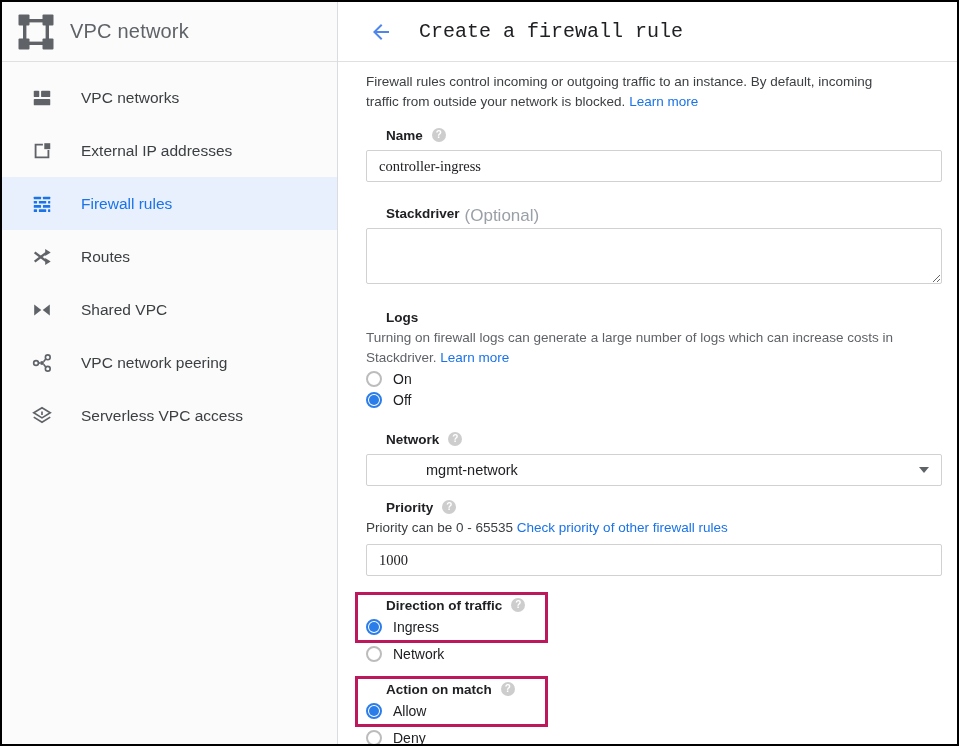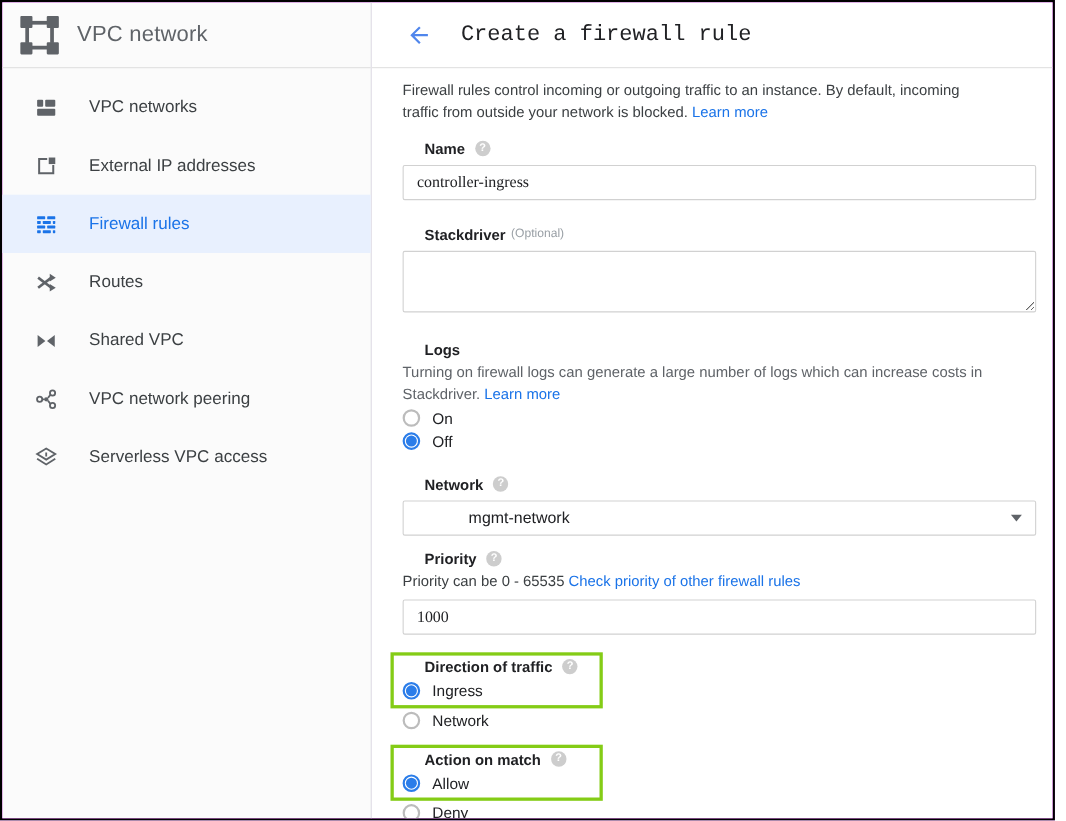--- a/index.html
+++ b/index.html
@@ -27,21 +27,21 @@
   
   .main { flex:1; display:flex; flex-direction:column; overflow:hidden; background:#fff; }
   .main-header { height:60px; min-height:60px; border-bottom:1px solid #e0e0e0; display:flex; align-items:center; }
   .back-btn { width:24px; height:24px; margin-left:31px; cursor:pointer; }
   .main-title { font-size:20px; color:#202124; margin-left:26px;font-family:Liberation Mono, monospace; }
   .main-body { padding:10px 15px 0 28px; flex:1; overflow:hidden; }
   .intro { font-size:13.5px; line-height:20px; color:#3c4043; max-width:532px; }
   a.link { color:#1a73e8; text-decoration:none; cursor:pointer; }
   .label-row { display:flex; height:18px;margin-left:20px; }
   .field-label { font-size:13.5px; font-weight:700; color:#202124; }
-  .optional { font-size:11px; color:#9aa0a6; font-weight:400; margin-left:5px; }
+  .optional { font-size:17px; color:#9aa0a6; font-weight:400; margin-left:5px; }
   .help-icon { width:14px; height:14px; min-width:14px; border-radius:50%; background:#cdcdcd; color:#fff;
                font-size:10px; font-weight:700; line-height:14px; text-align:center; margin-left:9px; cursor:pointer; }
   .text-input { width:100%; height:32px; border:1px solid #d1d1d1; border-radius:2px; padding:0 12px;
                 font-size:14.5px; color:#202124; font-family:Liberation Serif, serif; background:#fff; outline:none; }
   .sec { position:relative; }
   .sec-name { margin-top:16px; } .sec-name .text-input { margin-top:4px; }
   .sec-desc { margin-top:24px; }
   .desc-area { margin-top:4px; width:100%; height:56px; border:1px solid #d1d1d1; border-radius:2px;
                font-family:"Liberation Sans",sans-serif; font-size:14px; padding:6px 10px; resize:both; outline:none; }
   .sec-logs { margin-top:22px; }
@@ -54,21 +54,21 @@
   .sec-network { margin-top:22px; }
   .select-box { margin-top:4px; width:100%; height:32px; border:1px solid #d1d1d1; border-radius:2px; background:#fff;
                 display:flex; align-items:center; justify-content:space-between; padding:0 12px; cursor:pointer; }
   .select-value { font-size:14.5px; color:#202124;margin-left:47px; }
   .select-arrow { width:0; height:0; border-left:5px solid transparent; border-right:5px solid transparent; border-top:6px solid #5f6368; }
   .sec-priority { margin-top:14px; }
   .hint-line { font-size:13.5px; line-height:20px; color:#3c4043; }
   .sec-priority .text-input { margin-top:6px; }
   .sec-direction { margin-top:16px; }
   .sec-action { margin-top:12px; }
-  .red-box { border:3px solid #84cc16; width:max-content; padding:3px 20px 3px 8px; margin-left:-11px; }
+  .red-box { border:3px solid #be185d; width:max-content; padding:3px 20px 3px 8px; margin-left:-11px; }
   .red-box.action-box { padding-right:30px; }
   
   .i-gray { fill:#5f6368; }
 </style>
 </head>
 <body>
 
 <div class="frame">
 
   <div class="sidebar">

